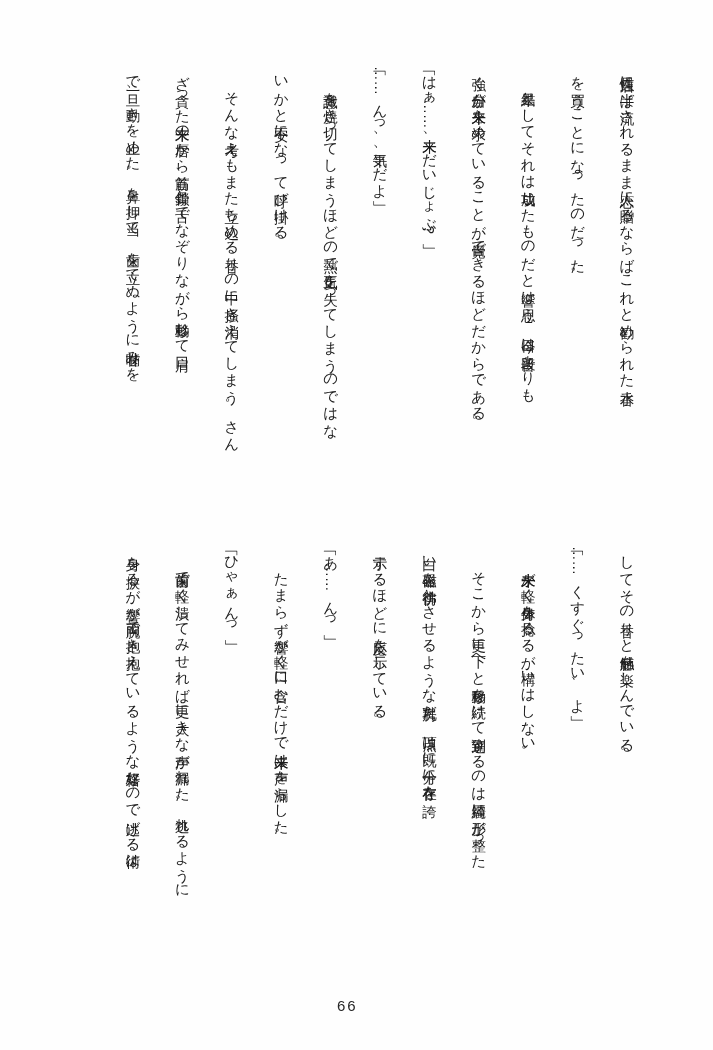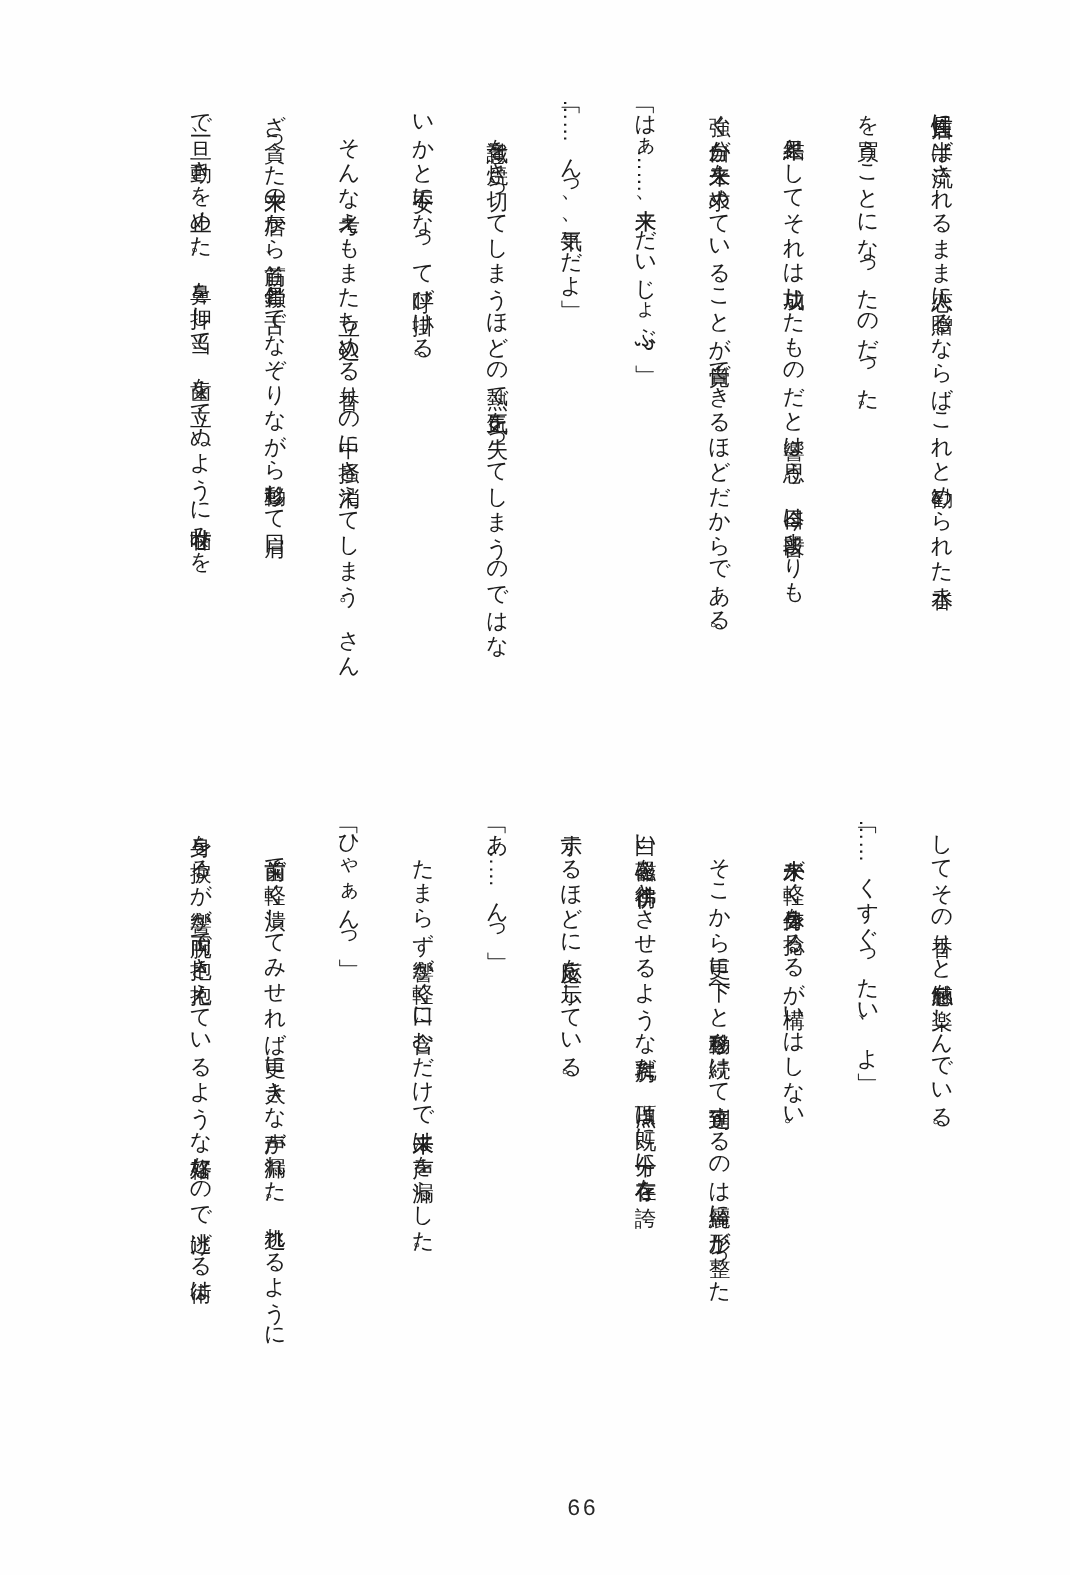--- a/index.html
+++ b/index.html
@@ -33,21 +33,21 @@
     line-height: 49.4px;   
     white-space: nowrap;
     letter-spacing: 0;
   }
   .indent { text-indent: 16px; }
   .page-number {
     position: absolute;
     top: 997px;
     left: 337px;
     width: 62px;
-    text-align: right;
+    text-align: left;
     font-size: 15px;
     letter-spacing: 2px;
     color: #272727;
     font-family: "Liberation Sans", "DejaVu Sans", sans-serif;
   }
 </style>
 </head>
 <body>
 
 <div class="page">

